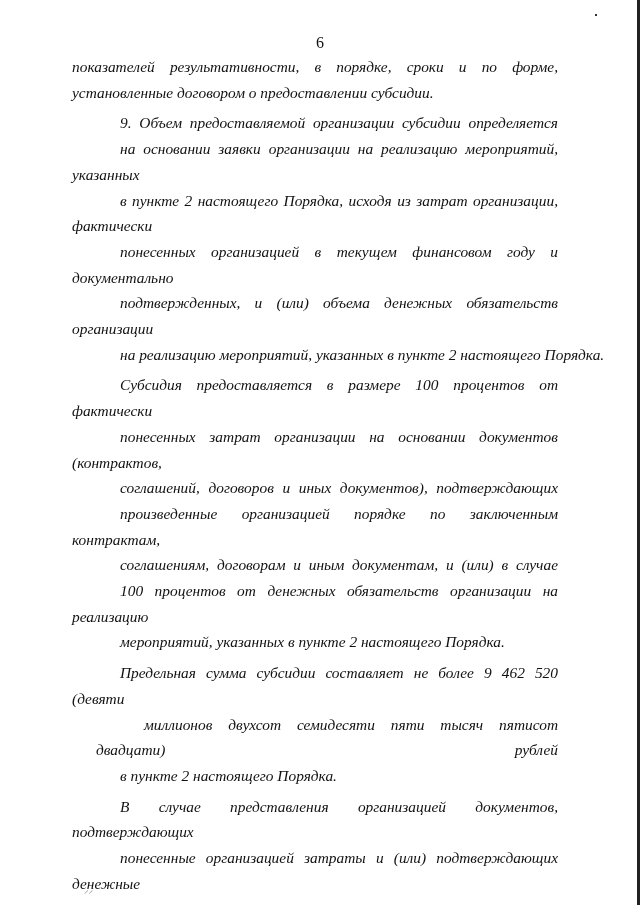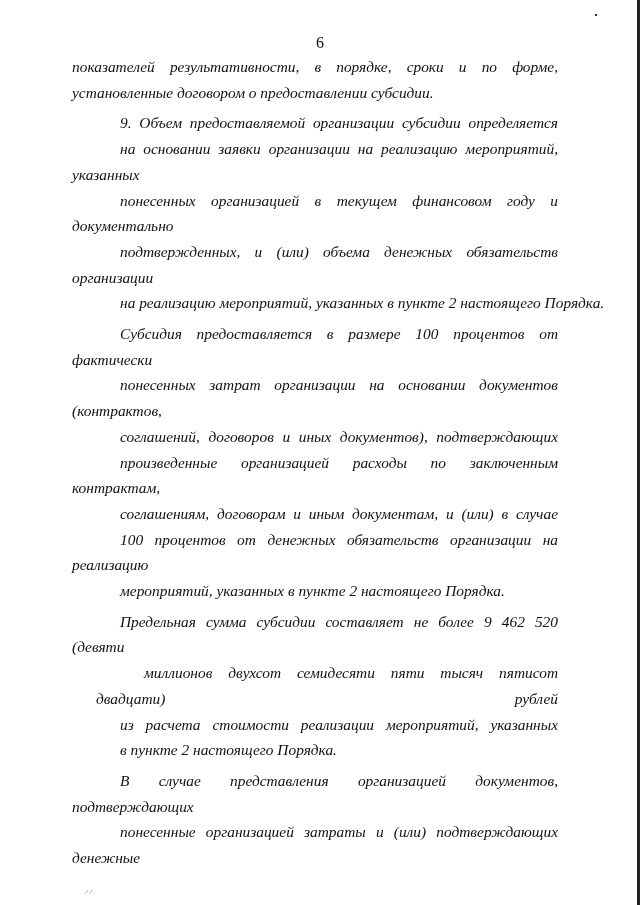--- a/index.html
+++ b/index.html
@@ -29,37 +29,37 @@
   <div class="page-number">6</div>
 
   <div class="body-text" id="body-text">
       <div class="p">
         <span class="line" style="white-space: normal;">показателей результативности, в порядке, сроки и по форме,</span>
         <span class="line last">установленные договором о предоставлении субсидии.</span>
       </div>
       <div class="p indent">
         <span class="line" style="white-space: normal; text-indent: 48px;">9. Объем предоставляемой организации субсидии определяется</span>
         <span class="line" style="white-space: normal;">на основании заявки организации на реализацию мероприятий, указанных</span>
+        <span class="line" style="white-space: normal;">в пункте 2 настоящего Порядка, исходя из затрат организации, фактически</span>
         <span class="line" style="white-space: normal;">понесенных организацией в текущем финансовом году и документально</span>
         <span class="line" style="white-space: normal;">подтвержденных, и (или) объема денежных обязательств организации</span>
         <span class="line last">на реализацию мероприятий, указанных в пункте 2 настоящего Порядка.</span>
       </div>
       <div class="p indent">
         <span class="line" style="white-space: normal; text-indent: 48px;">Субсидия предоставляется в размере 100 процентов от фактически</span>
         <span class="line" style="white-space: normal;">понесенных затрат организации на основании документов (контрактов,</span>
         <span class="line" style="white-space: normal;">соглашений, договоров и иных документов), подтверждающих</span>
-        <span class="line" style="white-space: normal;">произведенные организацией расходы по заключенным контрактам,</span>
+        <span class="line" style="white-space: normal;">произведенные организацией порядке по заключенным контрактам,</span>
         <span class="line" style="white-space: normal;">соглашениям, договорам и иным документам, и (или) в случае</span>
         <span class="line" style="white-space: normal;">100 процентов от денежных обязательств организации на реализацию</span>
         <span class="line last">мероприятий, указанных в пункте 2 настоящего Порядка.</span>
       </div>
       <div class="p indent">
         <span class="line" style="white-space: normal; text-indent: 48px;">Предельная сумма субсидии составляет не более 9 462 520 (девяти</span>
         <span class="line" style="white-space: normal; margin-left: 24px;">миллионов двухсот семидесяти пяти тысяч пятисот двадцати) рублей</span>
-        <span class="line" style="white-space: normal;">из расчета стоимости реализации мероприятий, указанных</span>
         <span class="line last">в пункте 2 настоящего Порядка.</span>
       </div>
       <div class="p indent">
         <span class="line" style="white-space: normal; text-indent: 48px;">В случае представления организацией документов, подтверждающих</span>
         <span class="line" style="white-space: normal;">понесенные организацией затраты и (или) подтверждающих денежные</span>
       </div>
     </div>
 </div>
 
 </body></html>

